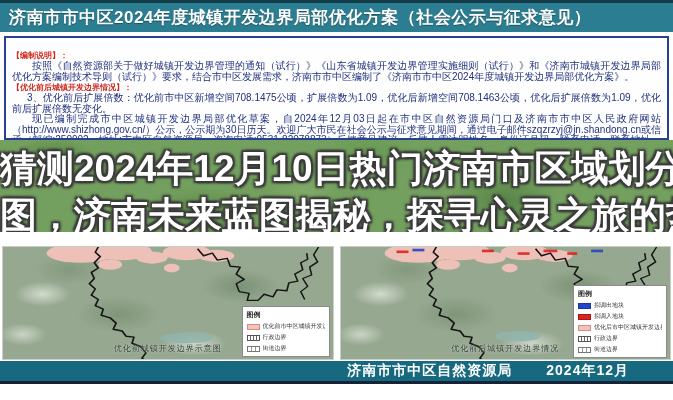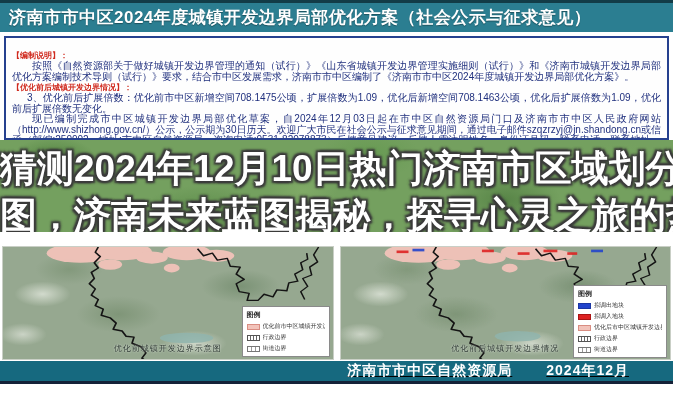--- a/index.html
+++ b/index.html
@@ -72,21 +72,21 @@
   .swatch { width:13px; height:6px; flex:0 0 13px; border:1px solid #888; }
   .swatch.pink  { background:#f2c3ba; border-color:#d98d82; }
   .swatch.blue  { background:#2244cc; border-color:#1b36a3; }
   .swatch.red   { background:#dd2222; border-color:#aa1414; }
   .swatch.hatch { background:repeating-linear-gradient(90deg, transparent 0 2px, #666 2px 3px), #fff; border-color:#555; }
   .swatch.hatch2{ background:repeating-linear-gradient(90deg, transparent 0 3px, #999 3px 4px), #fff; border-color:#777; }
 
   
   .footer {
     height:20px; background:#16697f; display:flex; align-items:center; justify-content:flex-end;
-    gap:34px; padding-right:44px;text-decoration:underline;
+    gap:34px; padding-right:44px;
   }
   .footer span { color:#ffffff; font-weight:bold; font-size:14px; letter-spacing:1px; white-space:nowrap; }
   .bottom-strip { height:3px; background:#152238; }
 </style>
 </head>
 <body>
 
 <div class="page">
 
   <div class="header">

